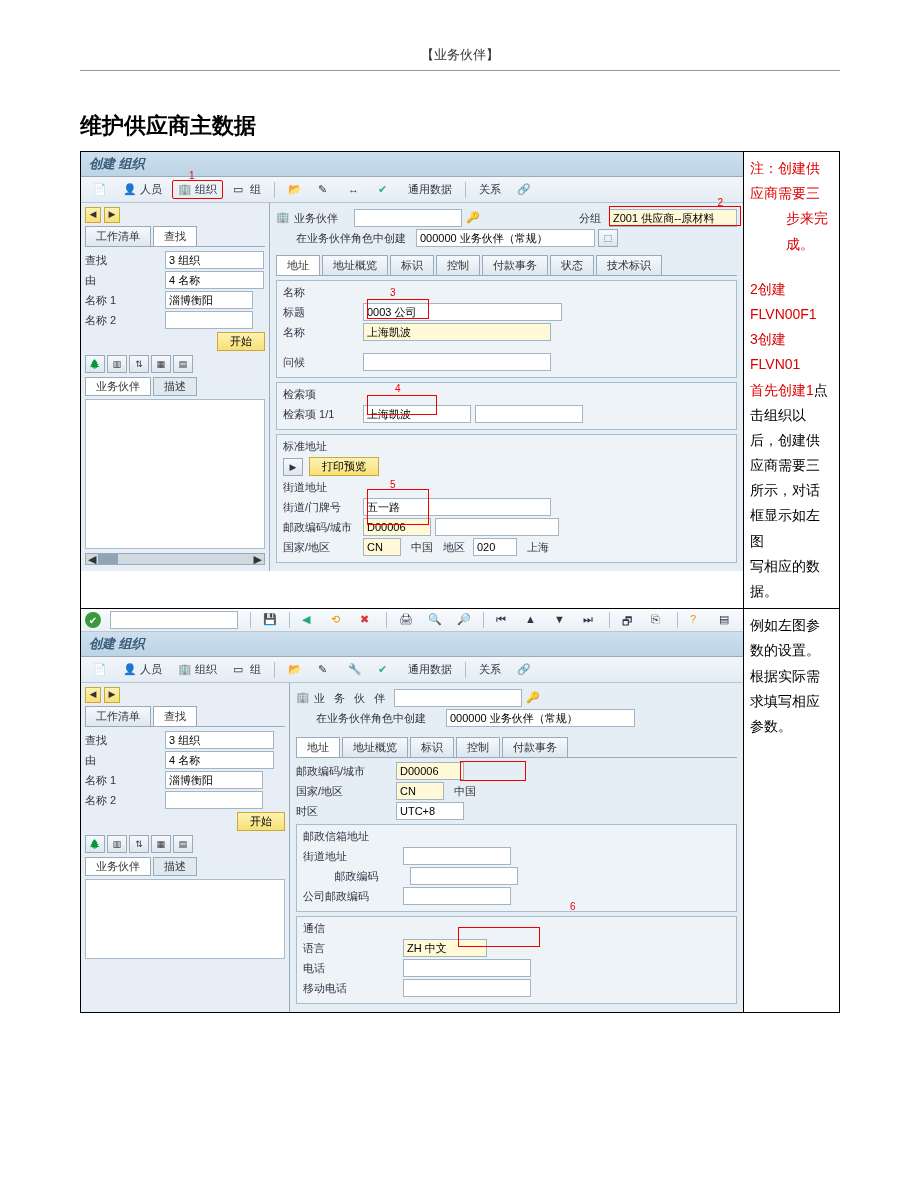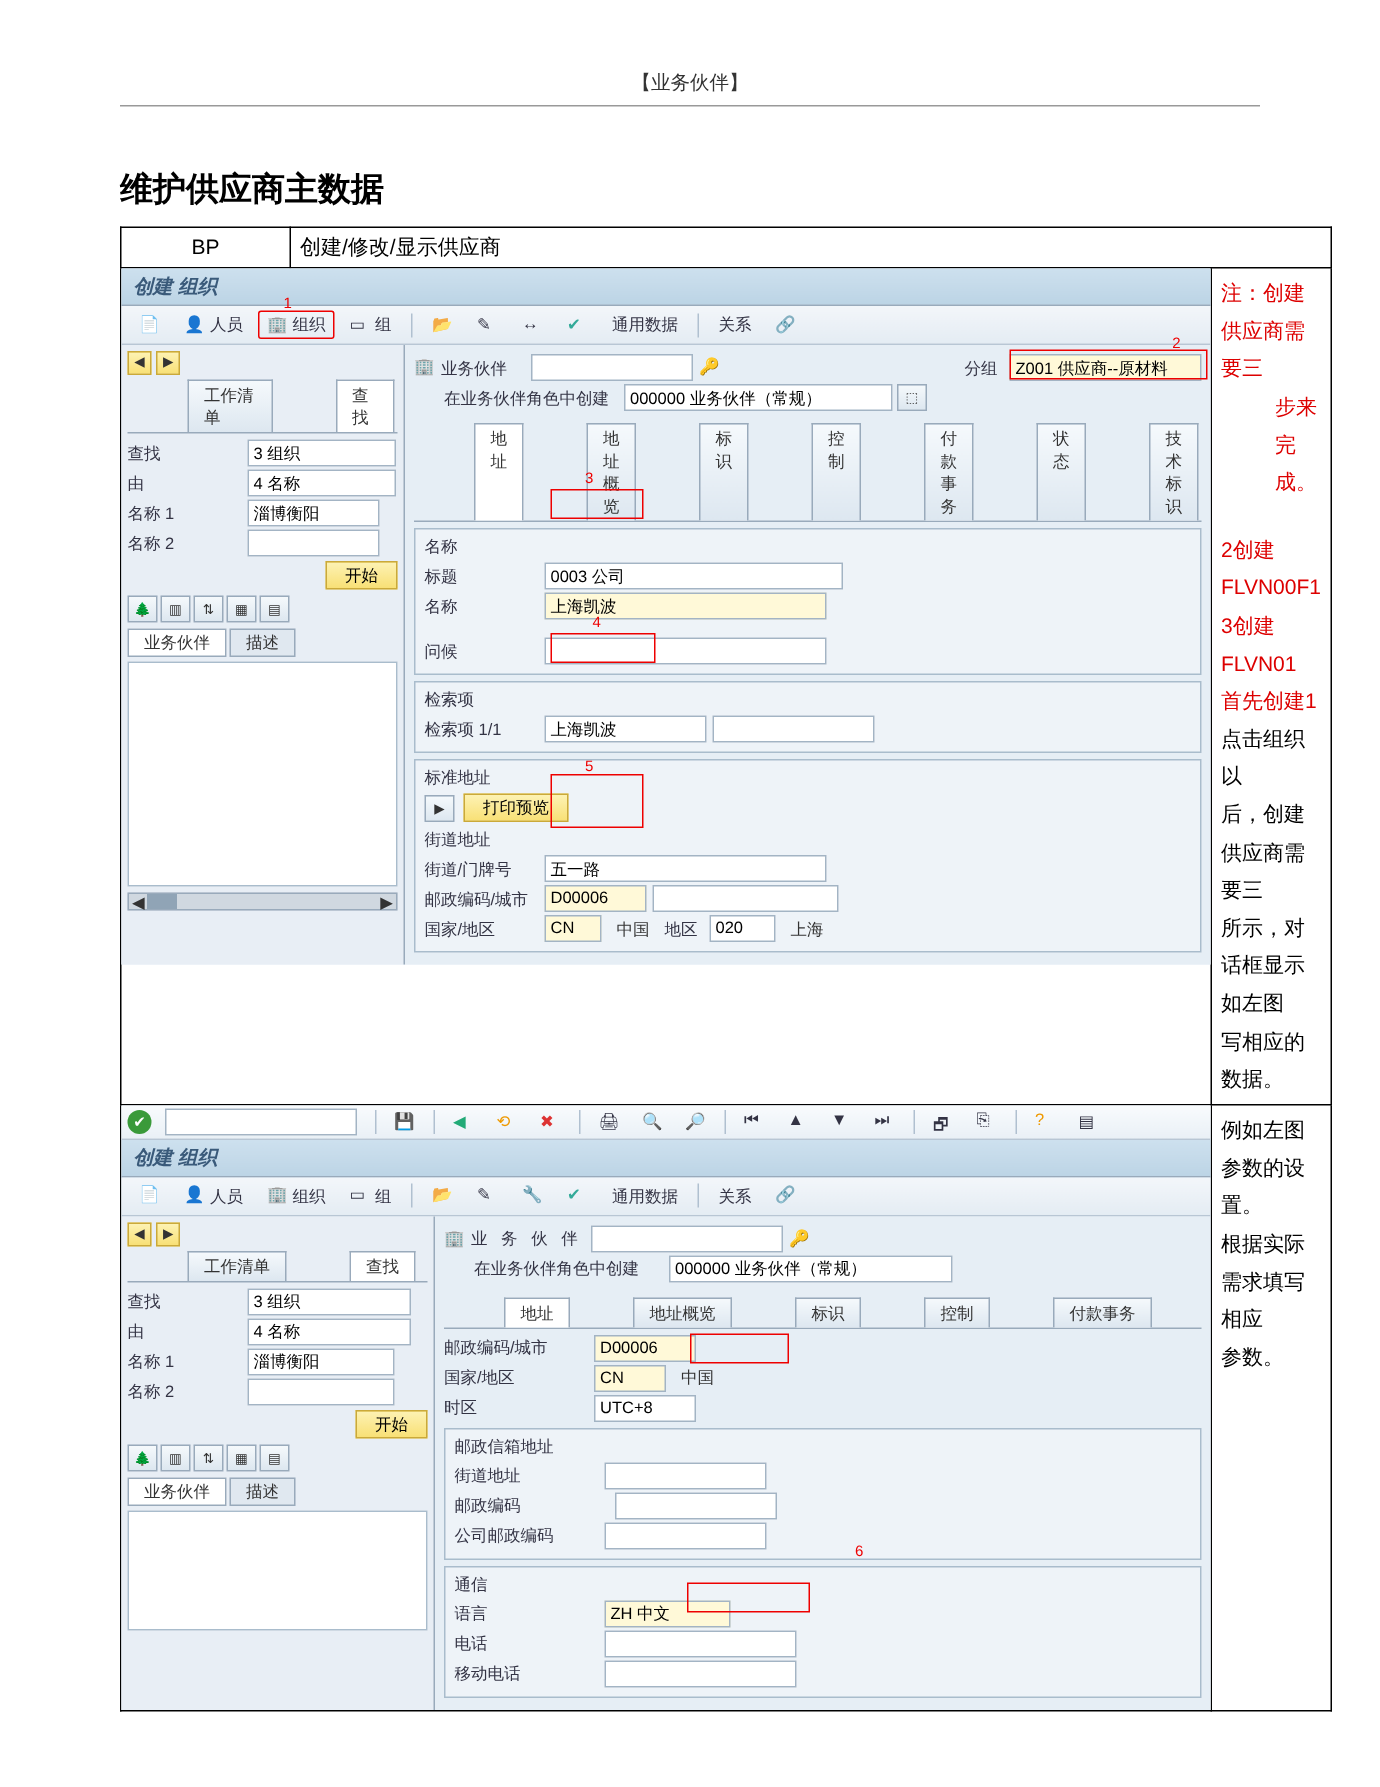--- a/index.html
+++ b/index.html
@@ -100,21 +100,20 @@
     margin-bottom: 4px;
   }
   .tab {
     background: linear-gradient(#f5f9fc,#dde7f0);
     border: 1px solid #9ab;
     border-bottom: none;
     padding: 2px 10px;
     margin-right: 2px;
     font-size: 11px;
     cursor: pointer;
-    margin-left: 40px;
   }
   .tab.active {
     background: #fff;
   }
   .field-row {
     display: flex;
     align-items: center;
     margin: 2px 0;
   }
   .field-label {
@@ -227,24 +226,20 @@
 
 <div class="page">
   <div class="header-tag">【业务伙伴】</div>
   <div class="hr"></div>
 
   <div class="doc-title">维护供应商主数据</div>
 
   <table class="doc-table">
     <tbody>
 
-      <tr>
-        <td class="tcode-cell">BP</td>
-        <td class="desc-cell" colspan="2">创建/修改/显示供应商</td>
-      </tr>
 
       <tr>
         <td colspan="2" style="padding:0;">
 
           <div class="sap" style="position:relative;">
             <div class="sap-titlebar">创建 组织</div>
             <div class="sap-toolbar">
               <span class="tb-btn">
                   <span class="tb-ico">📄</span>
                 </span>
@@ -618,21 +613,21 @@
                   <input class="field-input" style="width: 60px;" value="UTC+8">
                 </div>
 
                 <div class="groupbox">
                   <div class="group-title">邮政信箱地址</div>
                   <div class="field-row">
                     <div class="field-label" style="width:100px;">街道地址</div>
                     <input class="field-input" style="width: 100px;">
                   </div>
                   <div class="field-row">
-                    <div class="field-label" style="width:107px;">邮政编码</div>
+                    <div class="field-label" style="width:107px;text-align:center;">邮政编码</div>
                     <input class="field-input" style="width: 100px;">
                   </div>
                   <div class="field-row">
                     <div class="field-label" style="width:100px;">公司邮政编码</div>
                     <input class="field-input" style="width: 100px;">
                   </div>
                 </div>
 
                 <div class="redtext" style="top:218px; left:280px;">6</div>
                 <div class="redbox" style="top:244px; left:168px; width:80px; height:18px;"></div>

